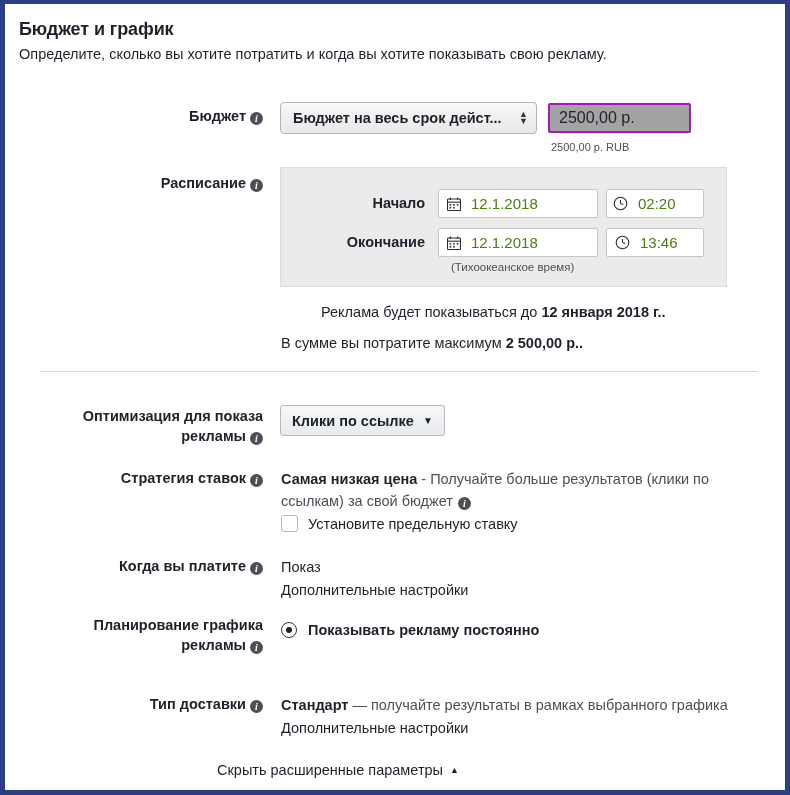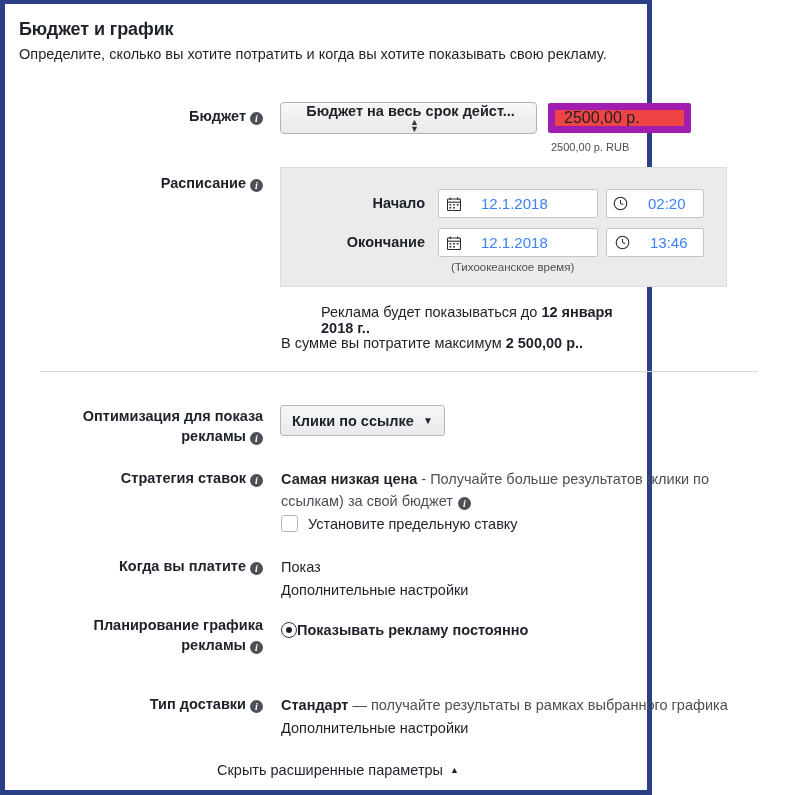--- a/index.html
+++ b/index.html
@@ -7,21 +7,21 @@
   body {
     width: 790px; height: 795px;
     background: #ffffff;
     font-family: "Liberation Sans", "DejaVu Sans", sans-serif;
     color: #1d2129;
     overflow: hidden;
   }
   .frame {
     position: absolute;
     left: 0; top: 0;
-    width: 652px; height: 795px;
+    width: 790px; height: 795px;
     border-left: 5px solid #2b3f87;
     border-right: 5px solid #2b3f87;
     border-top: 4px solid #2b3f87;
     border-bottom: 5px solid #2b3f87;
     background: #ffffff;
   }
   .inner {
     position: relative;
     width: 100%; height: 100%;
     background: #fff;
@@ -68,37 +68,36 @@
   .sel {
     position: absolute;
     background: linear-gradient(to bottom, #f7f7f7, #e9e9e9);
     border: 1px solid #b3b3b3;
     border-radius: 4px;
     font-size: 14.5px; font-weight: bold; color: #1d2129;
     display: flex; align-items: center;
     padding: 0 8px 0 12px;
     cursor: pointer;
     white-space: nowrap;
-    flex-direction: column;
   }
   .sel .txt { flex: 1; }
   .updown {
     margin-left: 8px; font-size: 9px; line-height: 7px;
     display: flex; flex-direction: column; align-items: center;
     color: #343434;
   }
 
   .txtbox {
     position: absolute;
-    background: #ef4444;
-    border: 7px solid #a21caf;
+    background: #a3a3a3;
+    border: 2px solid #a21caf;
     border-radius: 2px;
     font-size: 16px; color: #1d2129;
     display: flex; align-items: center;
-    padding: 4px 9px;
+    padding: 12px 9px;
   }
   .currency-note {
     position: absolute;
     font-size: 11px; color: #4b4f56;
   }
 
   
   .sched-panel {
     position: absolute;
     background: #ebebeb;
@@ -109,22 +108,22 @@
     text-align: right;
     font-size: 14.5px; font-weight: bold; color: #1d2129;
   }
   .field {
     position: absolute;
     background: #fff;
     border: 1px solid #c5c5c5;
     border-radius: 2px;
     display: flex; align-items: center;
     padding: 0 8px;
-    font-size: 15px; color: #3b82f6;
-    gap: 20px;
+    font-size: 15px; color: #4d7c0f;
+    gap: 10px;
   }
   .tz-note {
     position: absolute;
     font-size: 11.5px; color: #4b4f56;
   }
 
   .note-line {
     position: absolute;
     font-size: 14.5px; color: #1d2129;
   }
@@ -162,21 +161,21 @@
   .chk-row { position: absolute; display: flex; align-items: center; gap: 10px; }
   .chk {
     width: 17px; height: 17px;
     border: 1px solid #b7b7b7;
     border-radius: 3px;
     background: #fff;
     flex: none;
   }
   .chk-lbl { font-size: 14.5px; color: #1d2129; }
 
-  .radio-row { position: absolute; display: flex; align-items: flex-start; }
+  .radio-row { position: absolute; display: flex; align-items: flex-start; gap: 11px; }
   .radio {
     width: 16px; height: 16px;
     border-radius: 50%;
     border: 1px solid #9c9c9c;
     background: #fff;
     flex: none;
     position: relative;
   }
   .radio.on { border-color: #333; }
   .radio.on::after {

